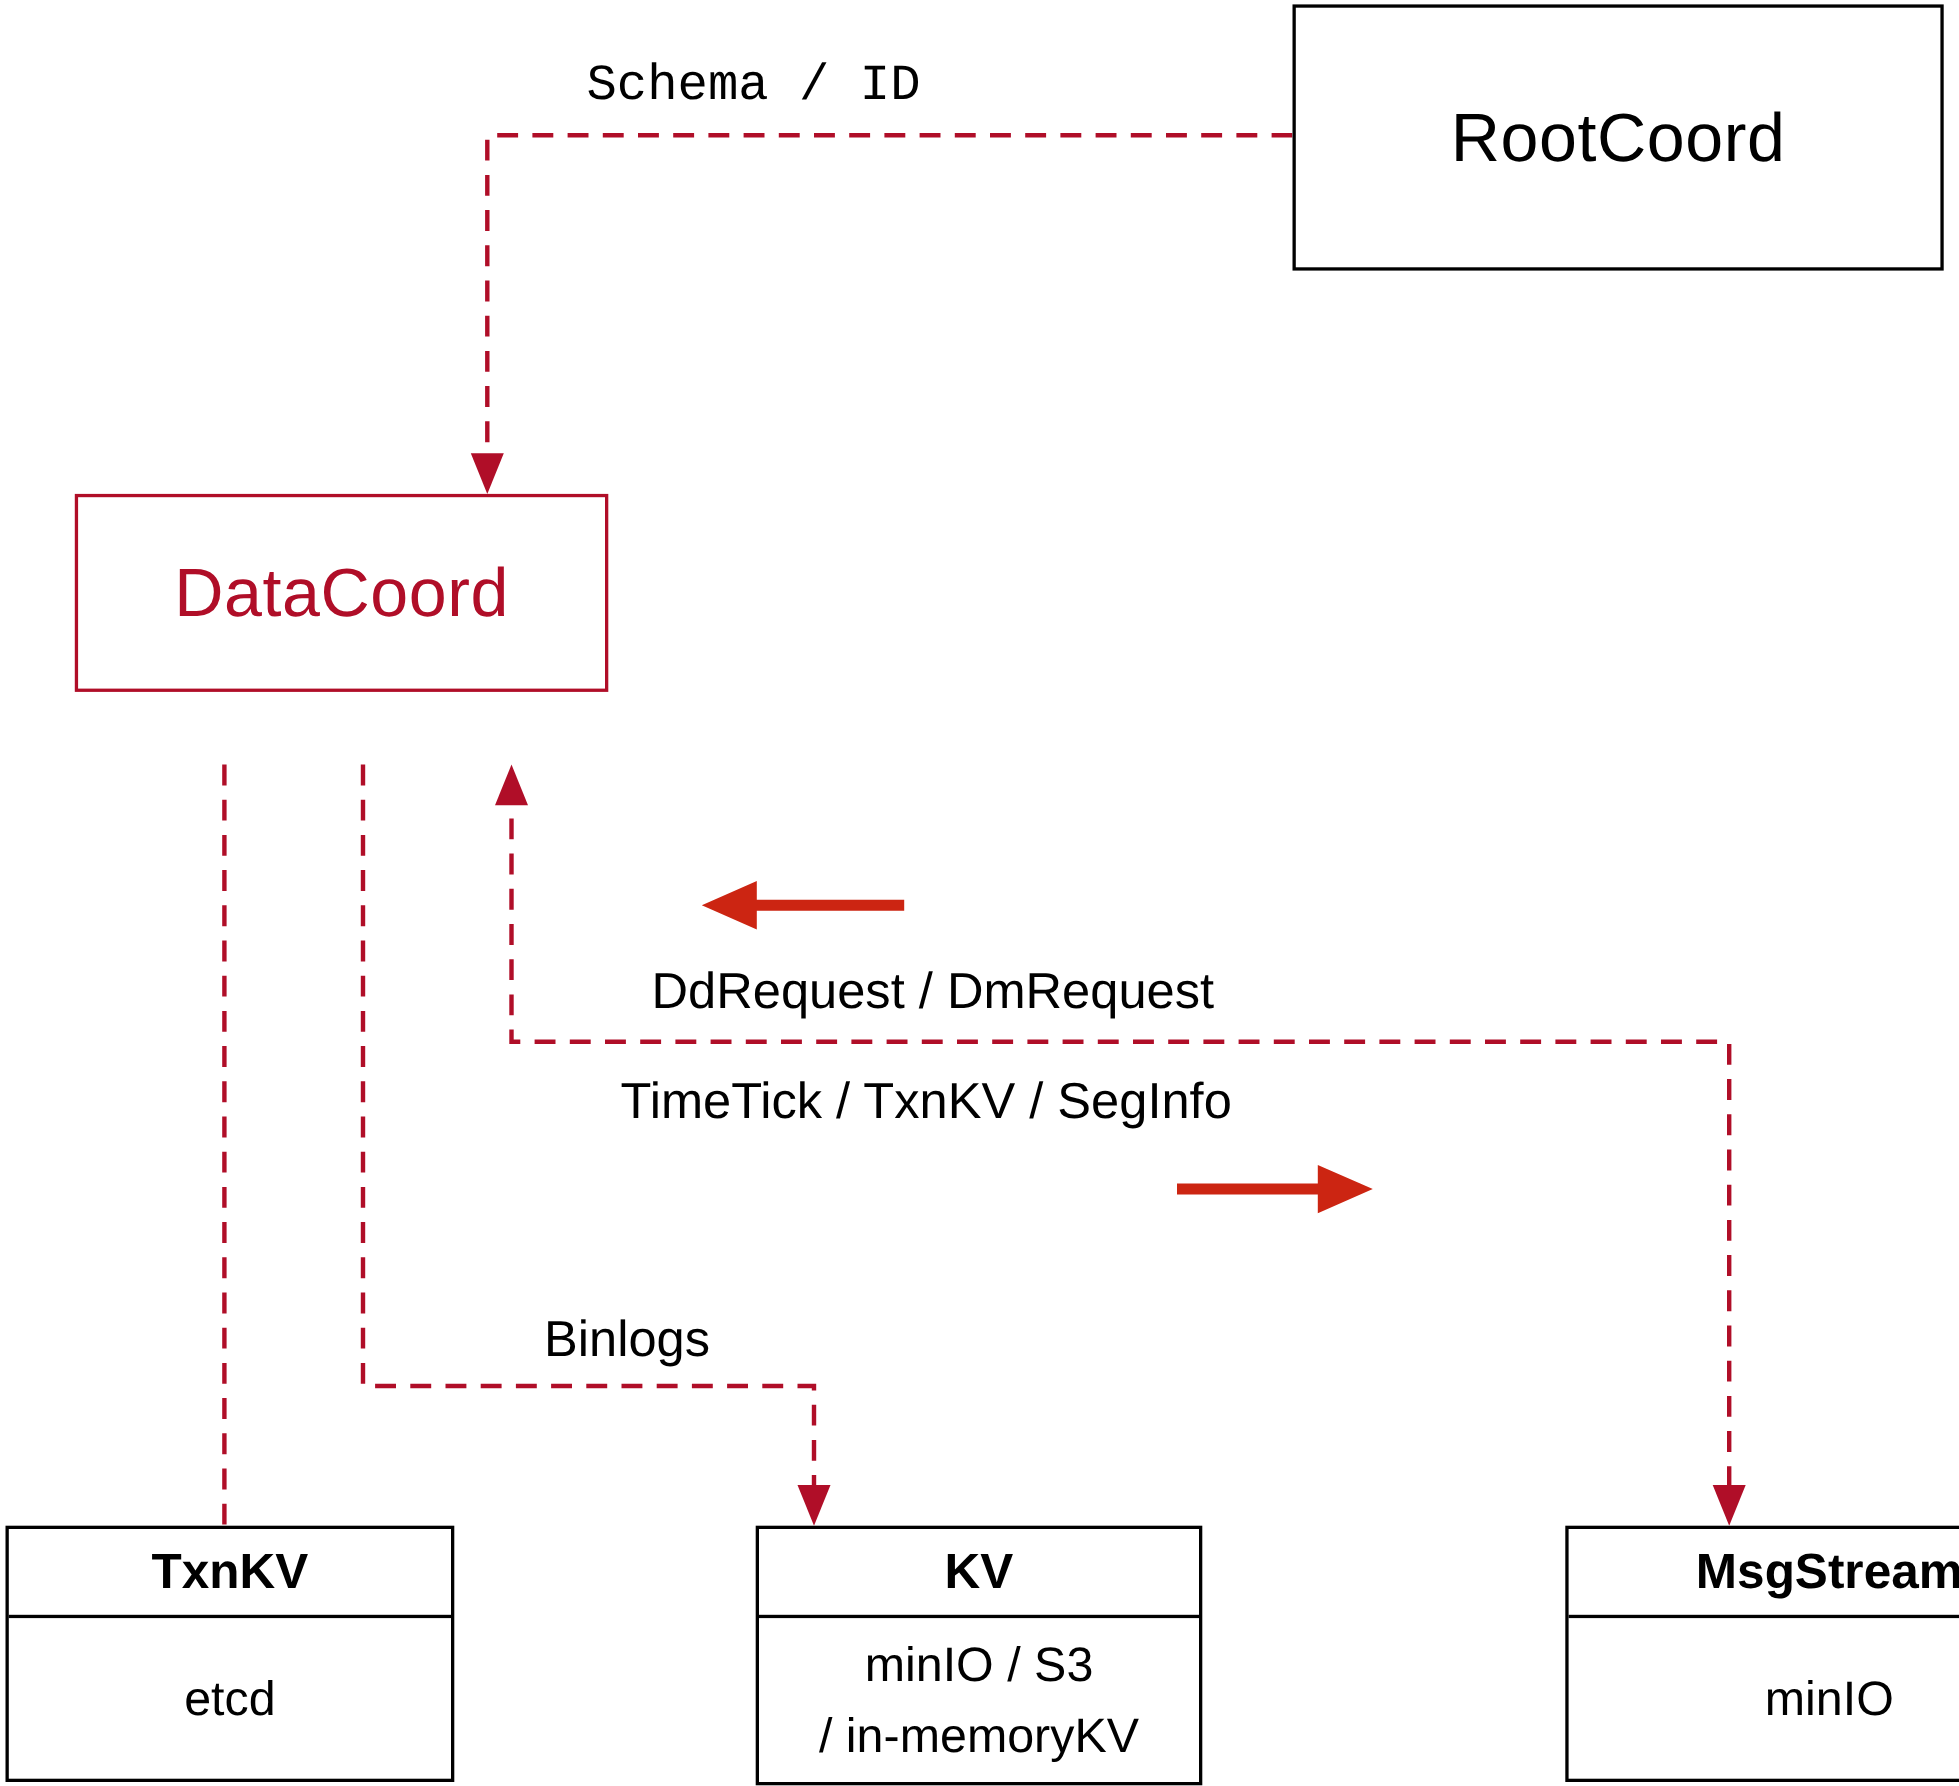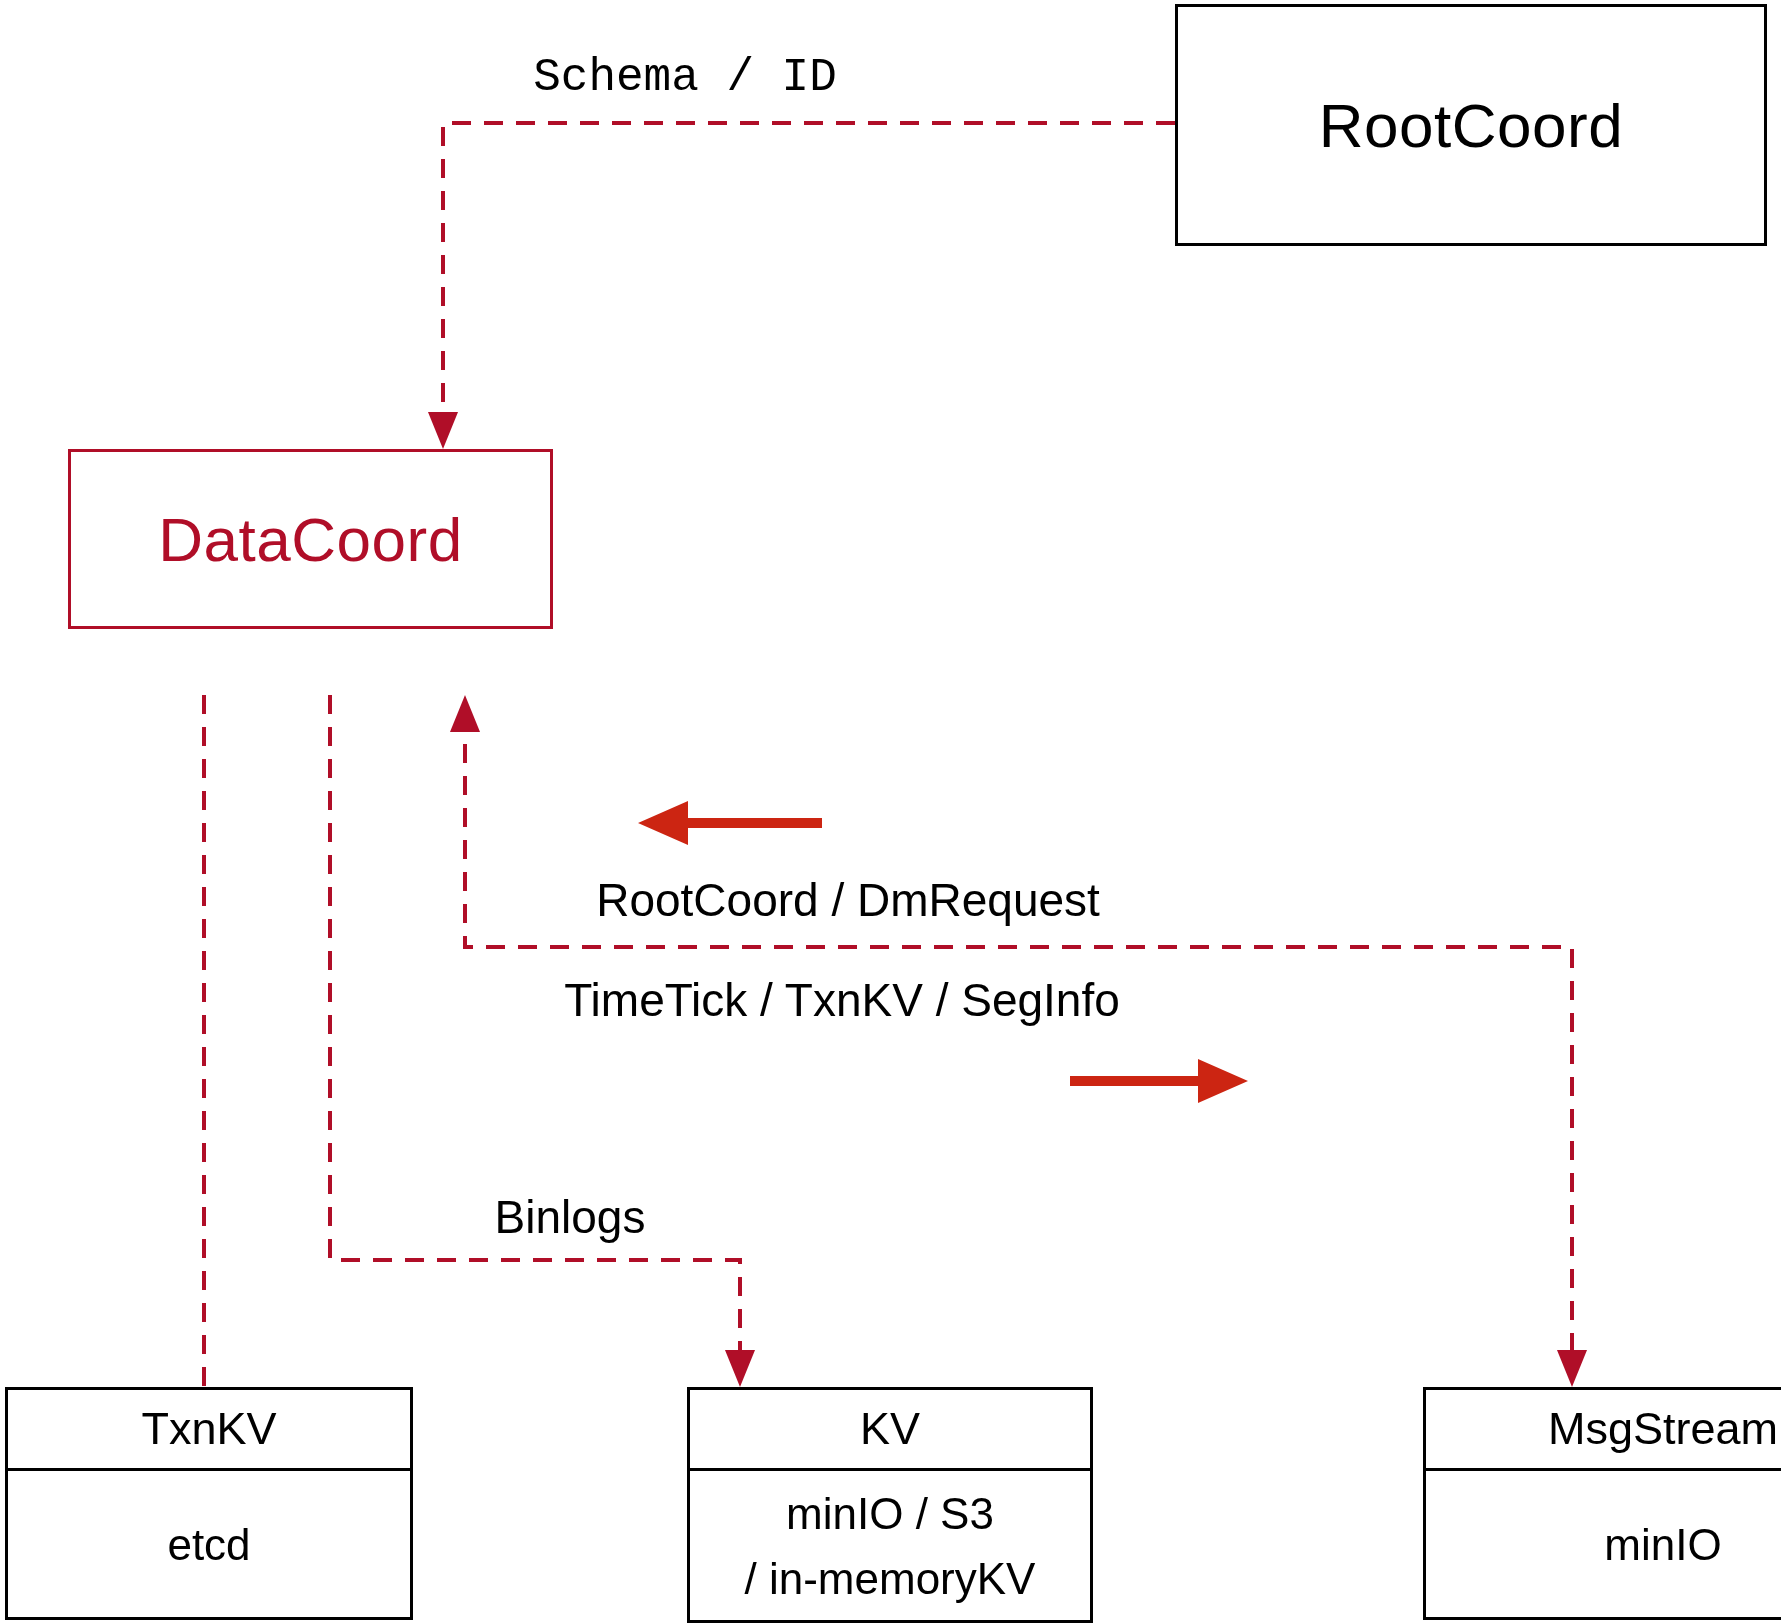--- a/index.html
+++ b/index.html
@@ -20,21 +20,21 @@
   .plain-box{border:3px solid var(--ink);display:flex;align-items:center;justify-content:center;}
   .node-title{font-size:62px;letter-spacing:0.5px;}
   .rootcoord{left:1175px;top:4px;width:592px;height:242px;}
   .datacoord{left:68px;top:449px;width:485px;height:180px;border-color:var(--crimson);}
   .datacoord .node-title{color:var(--crimson);}
 
   .table-box{border:3px solid var(--ink);display:flex;flex-direction:column;}
   .txnkv{left:5px;top:1387px;width:408px;height:233px;}
   .kv{left:687px;top:1387px;width:406px;height:236px;}
   .msgstream{left:1423px;top:1387px;width:480px;height:233px;}
-  .table-header{height:78px;border-bottom:3px solid var(--ink);display:flex;align-items:center;justify-content:center;font-weight:normal;font-size:45px;}
+  .table-header{height:78px;border-bottom:3px solid var(--ink);display:flex;align-items:center;justify-content:center;font-weight:bold;font-size:45px;}
   .table-body{flex:1;display:flex;flex-direction:column;align-items:center;justify-content:center;font-size:44px;line-height:65px;text-align:center;}
 
   .edge-label{position:absolute;transform:translate(-50%,-50%);font-size:46px;white-space:nowrap;color:var(--ink);}
   .lbl-schema{left:685px;top:78px;font-family:Liberation Mono, monospace;}
   .lbl-ddrequest{left:848px;top:900px;}
   .lbl-timetick{left:842px;top:1000px;}
   .lbl-binlogs{left:570px;top:1217px;}
 </style>
 </head>
 <body>
@@ -83,17 +83,17 @@
   </div>
 
   <div class="box table-box msgstream">
     <div class="table-header">MsgStream</div>
     <div class="table-body">
       <span>minIO</span>
     </div>
   </div>
 
   <div class="edge-label lbl-schema">Schema / ID</div>
-  <div class="edge-label lbl-ddrequest">RootCoord / DmRequest</div>
+  <div class="edge-label lbl-ddrequest">DdRequest / DmRequest</div>
   <div class="edge-label lbl-timetick">TimeTick / TxnKV / SegInfo</div>
   <div class="edge-label lbl-binlogs">Binlogs</div>
 
 </div>
 
 </body></html>

